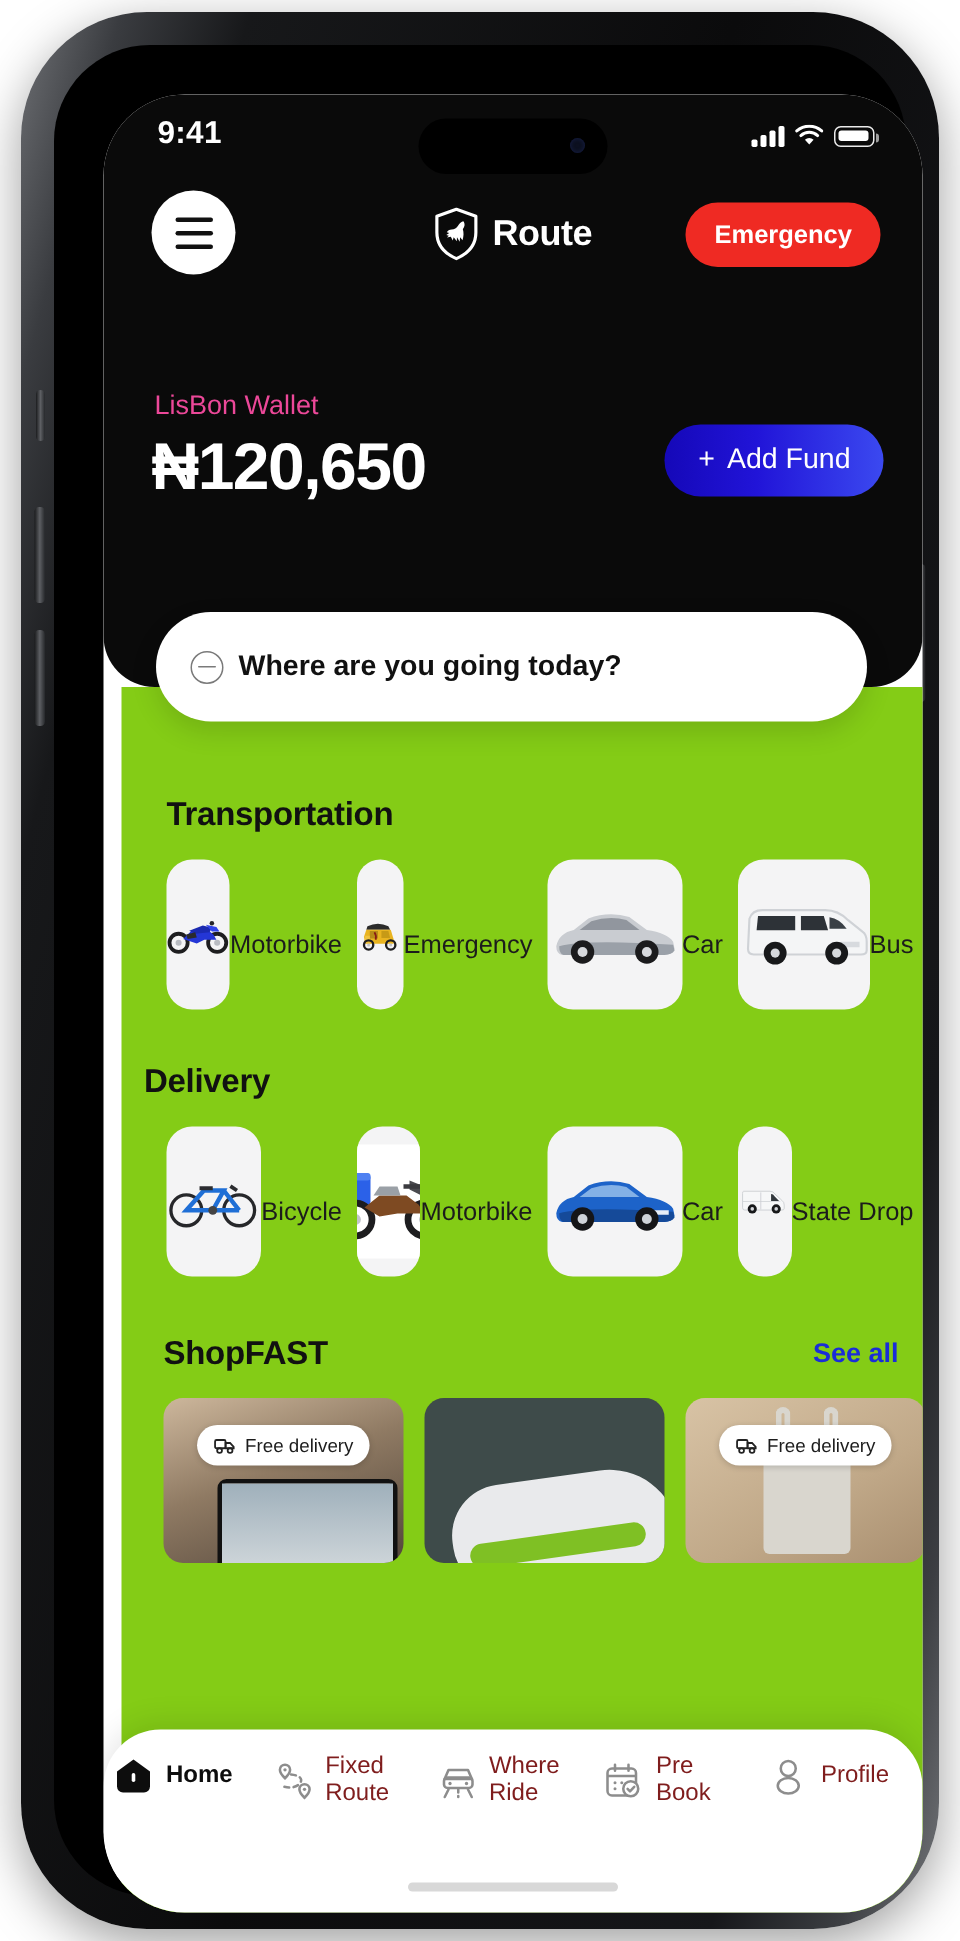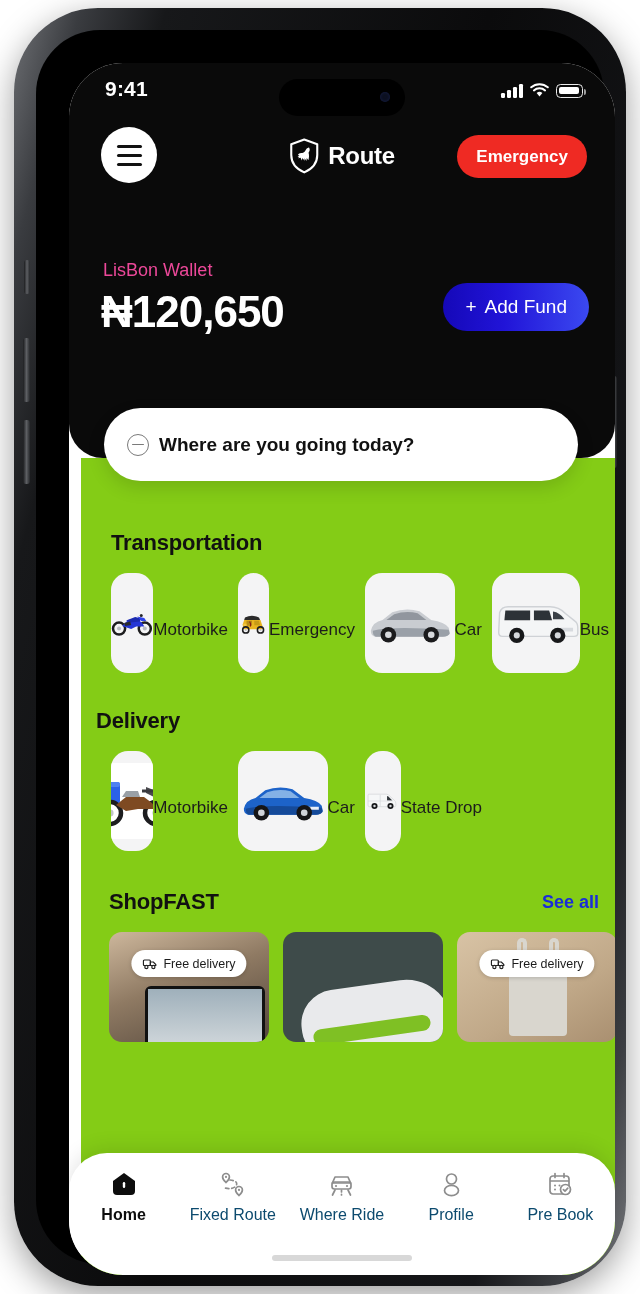--- a/index.html
+++ b/index.html
@@ -127,22 +127,22 @@
     box-shadow:0 1px 4px rgba(0,0,0,.18);
   }
   .free-badge span{ font-size:12.5px; color:#1c1c1c; font-weight:400; }
 
   
   .bottomnav{
     position:absolute; left:0; bottom:0; width:546px; height:122px; background:#fff;
     border-radius:38px 38px 54px 54px; box-shadow:0 -5px 20px rgba(0,0,0,.10);
     display:flex; align-items:flex-start; justify-content:space-around; padding-top:16px; z-index:8;
   }
-  .nav-item{ width:100px; display:flex; flex-direction:column; align-items:center; gap:7px; }
-  .nav-label{ font-size:16px; color:#0c4a6e; }
+  .nav-item{ width:100px; display:flex; flex-direction:row; align-items:center; gap:7px; }
+  .nav-label{ font-size:16px; color:#7f1d1d; }
   .nav-item.active .nav-label{ color:#0d0d0d; font-weight:700; }
   .nav-ico{ width:30px; height:30px; display:flex; align-items:center; justify-content:center; }
   .home-ind{
     position:absolute; left:50%; transform:translateX(-50%); bottom:14px;
     width:140px; height:6px; background:#d8d8d8; border-radius:4px;
   }
 </style>
 </head>
 <body>
 
@@ -281,20 +281,34 @@
               </div>
               <div class="tile-label">Bus</div>
             </div>
           </div>
 
           <div style="padding:35px 0 0 15px;">
             <div class="sec-title">Delivery</div>
           </div>
           <div class="tiles" style="margin-top:17px;">
 
+            <div class="tile">
+              <div class="tile-card">
+                <svg width="86" height="52" viewBox="0 0 86 52">
+                  <circle cx="18" cy="34" r="14" fill="none" stroke="#26272a" stroke-width="3"></circle>
+                  <circle cx="66" cy="34" r="14" fill="none" stroke="#26272a" stroke-width="3"></circle>
+                  <path d="M18 34 L34 16 L52 16 L42 34 Z" fill="none" stroke="#1f6fd6" stroke-width="4"></path>
+                  <path d="M42 34 L66 34 M52 16 L66 34" stroke="#1f6fd6" stroke-width="4" fill="none"></path>
+                  <path d="M30 14 h12" stroke="#2b2c30" stroke-width="3.5"></path>
+                  <path d="M58 12 l6 4" stroke="#2b2c30" stroke-width="3.5"></path>
+                  <circle cx="42" cy="34" r="4" fill="#444"></circle>
+                </svg>
+              </div>
+              <div class="tile-label">Bicycle</div>
+            </div>
 
             <div class="tile">
               <div class="tile-card">
                 <div style="width:100px;height:76px;background:#fff;display:flex;align-items:center;justify-content:center;">
                   <svg width="92" height="56" viewBox="0 0 92 56">
                     <rect x="8" y="9" width="26" height="22" rx="3" fill="#2b61e8"></rect>
                     <rect x="8" y="9" width="26" height="5" rx="2" fill="#4f81f2"></rect>
                     <circle cx="24" cy="40" r="11" fill="none" stroke="#1d1d1f" stroke-width="4.5"></circle>
                     <circle cx="24" cy="40" r="3.6" fill="#c2c5ca"></circle>
                     <circle cx="70" cy="40" r="11" fill="none" stroke="#1d1d1f" stroke-width="4.5"></circle>
@@ -422,42 +436,42 @@
                 <path d="M7 19 l-2.5 5 M20 19 l2.5 5" stroke="#8d8d8d" stroke-width="1.7" stroke-linecap="round"></path>
                 <path d="M13.5 19 v5" stroke="#8d8d8d" stroke-width="1.7" stroke-linecap="round" stroke-dasharray="2 2.4"></path>
               </svg>
             </div>
             <div class="nav-label">Where Ride</div>
           </div>
 
           <div class="nav-item">
             <div class="nav-ico">
               <svg width="27" height="27" viewBox="0 0 27 27">
-                <circle cx="13.5" cy="8" r="5" fill="none" stroke="#8d8d8d" stroke-width="1.7"></circle>
-                <ellipse cx="13.5" cy="19.5" rx="7" ry="5.2" fill="none" stroke="#8d8d8d" stroke-width="1.7"></ellipse>
-              </svg>
-            </div>
-            <div class="nav-label">Profile</div>
-          </div>
-
-          <div class="nav-item">
-            <div class="nav-ico">
-              <svg width="27" height="27" viewBox="0 0 27 27">
                 <rect x="3" y="5" width="19" height="18" rx="3" fill="none" stroke="#8d8d8d" stroke-width="1.7"></rect>
                 <path d="M3 10 h19" stroke="#8d8d8d" stroke-width="1.7"></path>
                 <path d="M8 2.5 v4 M17 2.5 v4" stroke="#8d8d8d" stroke-width="1.7" stroke-linecap="round"></path>
                 <circle cx="8" cy="14.5" r="1" fill="#8d8d8d"></circle>
                 <circle cx="12.5" cy="14.5" r="1" fill="#8d8d8d"></circle>
                 <circle cx="8" cy="18.5" r="1" fill="#8d8d8d"></circle>
                 <circle cx="18.5" cy="18.5" r="5" fill="#fff" stroke="#8d8d8d" stroke-width="1.7"></circle>
                 <path d="M16.4 18.6 l1.6 1.6 2.8 -3" fill="none" stroke="#8d8d8d" stroke-width="1.7" stroke-linecap="round" stroke-linejoin="round"></path>
               </svg>
             </div>
             <div class="nav-label">Pre Book</div>
           </div>
 
+          <div class="nav-item">
+            <div class="nav-ico">
+              <svg width="27" height="27" viewBox="0 0 27 27">
+                <circle cx="13.5" cy="8" r="5" fill="none" stroke="#8d8d8d" stroke-width="1.7"></circle>
+                <ellipse cx="13.5" cy="19.5" rx="7" ry="5.2" fill="none" stroke="#8d8d8d" stroke-width="1.7"></ellipse>
+              </svg>
+            </div>
+            <div class="nav-label">Profile</div>
+          </div>
+
           <div class="home-ind"></div>
         </div>
 
       </div>
     </div>
   </div>
 </div>
 
 </body></html>

